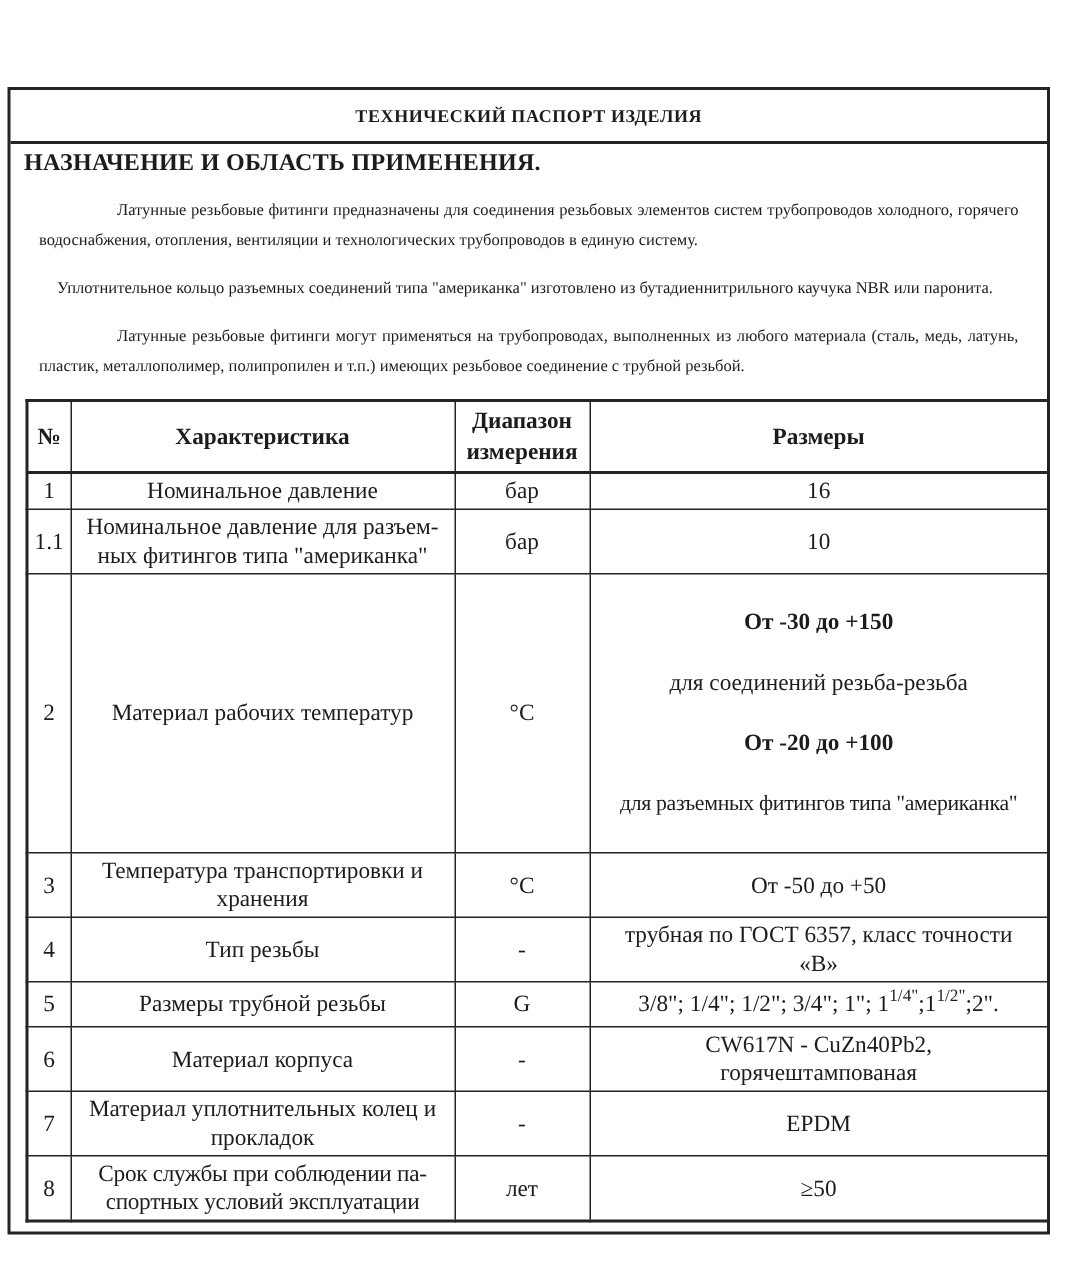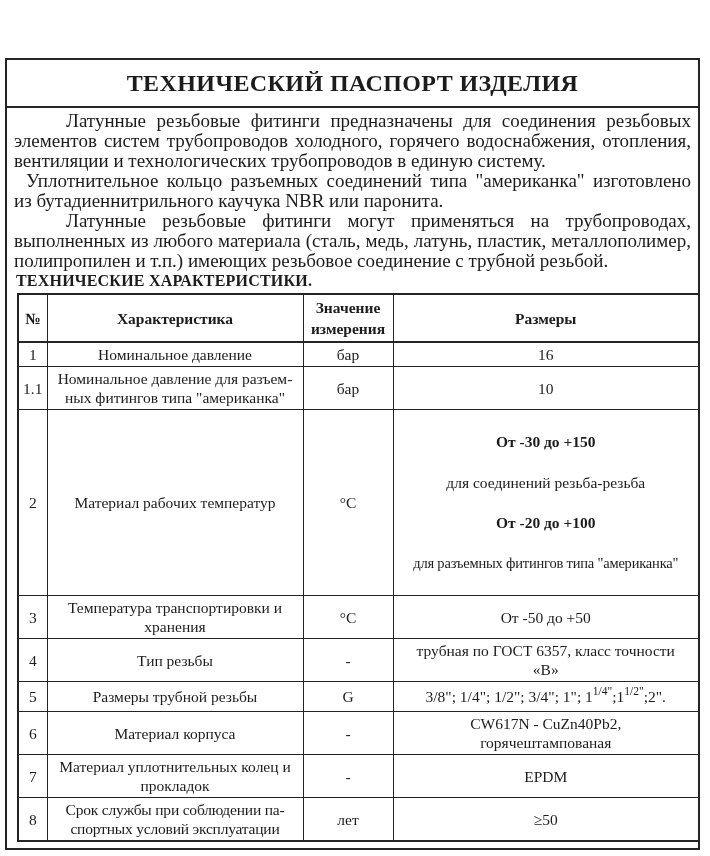--- a/index.html
+++ b/index.html
@@ -23,37 +23,37 @@
     width: 691px;
     border: 2px solid #242424;
     background: #ffffff;
   }
   .title-box {
     border-bottom: 2px solid #242424;
     text-align: center;
     padding: 10px 4px 9px 4px;
   }
   .doc-title {
-    font-size: 24px;
+    font-size: 12px;
     font-weight: bold;
     letter-spacing: 0.4px;
     white-space: nowrap;
   }
   .content {
     padding: 3px 7px 0 7px;
   }
   .sec-heading {
     font-size: 16px;
     font-weight: bold;
     margin: 1px 0 1px 2px;
     letter-spacing: 0.2px;
   }
   .para {
-    margin: 0;
-    font-size: 19px;
+    margin: 12px;
+    font-size: 11px;
     line-height: 20px;
     text-align: justify;
     hyphens: manual;
   }
   .para.ind    { text-indent: 52px; }
   .para.ind-sm { text-indent: 12px; }
 
   table.specs {
     border-collapse: collapse;
     table-layout: fixed;
@@ -117,39 +117,39 @@
 
 <div class="page">
   <div class="outer-box">
 
     <div class="title-box">
       <div class="doc-title">ТЕХНИЧЕСКИЙ ПАСПОРТ ИЗДЕЛИЯ</div>
     </div>
 
     <div class="content">
 
+      <div class="sec-heading">НАЗНАЧЕНИЕ И ОБЛАСТЬ ПРИМЕНЕНИЯ.</div>
 
       <p class="para ind">Латунные резьбовые фитинги  предназначены для соединения резьбовых элементов систем трубопроводов холодного, горячего водоснабжения, отопления, вентиляции и технологических тру­бопроводов в единую систему.</p>
       <p class="para ind-sm">Уплотнительное кольцо разъемных соединений типа "американка" изготовлено из бутадиенни­трильного каучука NBR или паронита.</p>
       <p class="para ind">Латунные резьбовые фитинги могут применяться на трубопроводах, выполненных из любого материала (сталь, медь, латунь, пластик, металлополимер, полипропилен и т.п.) имеющих резьбовое соединение с трубной резьбой.</p>
 
-      <div class="sec-heading">ТЕХНИЧЕСКИЕ ХАРАКТЕРИСТИКИ.</div>
 
       <table class="specs">
         <colgroup>
           <col class="c-num">
             <col class="c-char">
             <col class="c-unit">
             <col class="c-val">
         </colgroup>
         <thead>
           <tr class="rh-head">
             <th>№</th>
             <th>Характеристика</th>
-            <th>Значение
+            <th>Диапазон
 измерения</th>
             <th>Размеры</th>
           </tr>
         </thead>
         <tbody>
           <tr class="rh-1">
             <td class="cell-num">1</td>
             <td class="cell-char">Номинальное давление</td>
             <td class="cell-unit">бар</td>
             <td class="cell-val">16</td>

